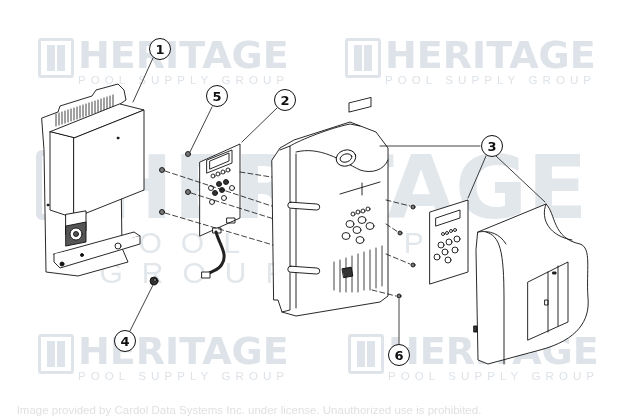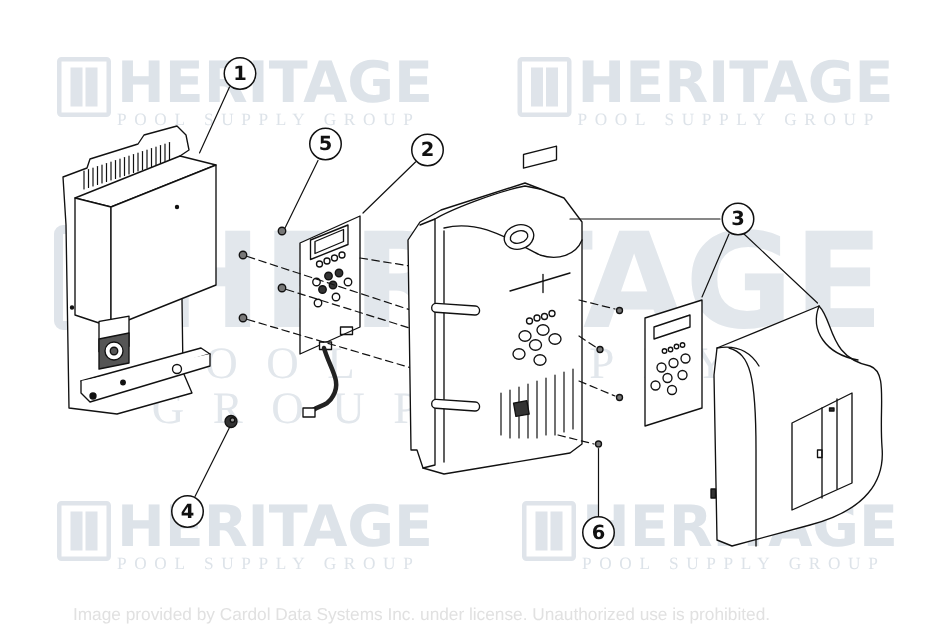--- a/index.html
+++ b/index.html
@@ -8,32 +8,32 @@
     #stage { position: absolute; left: 0; top: 0; width: 630px; height: 420px; }
     svg { position: absolute; left: 0; top: 0; }
     .wm { position: absolute; display: flex; align-items: flex-start; pointer-events: none; }
     .wm-logo { width: 36px; height: 40px; border: 3px solid #dfe4ea; border-radius: 3px;
                box-sizing: border-box; position: relative; margin-right: 4px; }
     .wm-logo::before { content: ""; position: absolute; left: 6px; top: 4px; width: 8px; height: 26px; background: #dfe4ea; }
     .wm-logo::after { content: ""; position: absolute; right: 6px; top: 4px; width: 8px; height: 26px; background: #dfe4ea; }
     .wm-text { display: flex; flex-direction: column; }
     .wm-title { font-family: "DejaVu Sans", sans-serif; font-weight: bold; font-size: 38px; line-height: 34px;
                 color: #dde3e9; letter-spacing: 0px; }
-    .wm-sub { font-family: Liberation Serif, serif; font-size: 11.5px; letter-spacing: 5.1px; color: #dde3e9;
+    .wm-sub { font-family: Liberation Sans, sans-serif; font-size: 11.5px; letter-spacing: 5.1px; color: #dde3e9;
               line-height: 12px; margin-top: 2px; }
     .wm-big .wm-logo { width: 70px; height: 70px; border-width: 6px; border-radius: 6px; margin-right: 4px; }
     .wm-big .wm-logo::before { left: 10px; top: 8px; width: 14px; height: 46px; }
     .wm-big .wm-logo::after { right: 10px; top: 8px; width: 14px; height: 46px; }
     .wm-big .wm-title { font-size: 88px; line-height: 76px; color: #e2e7ec; }
     .wm-big .wm-sub { font-size: 30px; letter-spacing: 19px; color: #e2e7ec; line-height: 30px; margin-top: 2px; }
     .callout { position: absolute; width: 22px; height: 22px; border: 1.3px solid #111; border-radius: 50%;
                background: #fff; box-sizing: border-box; display: flex; align-items: center; justify-content: center;
                font-family: "DejaVu Sans", sans-serif; font-weight: bold; font-size: 13px; color: #111; }
     .footer { position: absolute; left: 0; width: 498px; top: 404px; text-align: center;
-              font-family: "Liberation Sans", sans-serif; font-size: 11.5px; color: #e1e1e1; padding-left: 32px; }
+              font-family: "Liberation Sans", sans-serif; font-size: 11.5px; color: #e1e1e1; }
   </style>
 </head>
 <body>
 
 <div id="stage">
 
   <div class="wm wm-big" style="left:36px; top:150px;">
     <div class="wm-logo"></div>
     <div class="wm-text">
       <div class="wm-title">HERITAGE</div>

